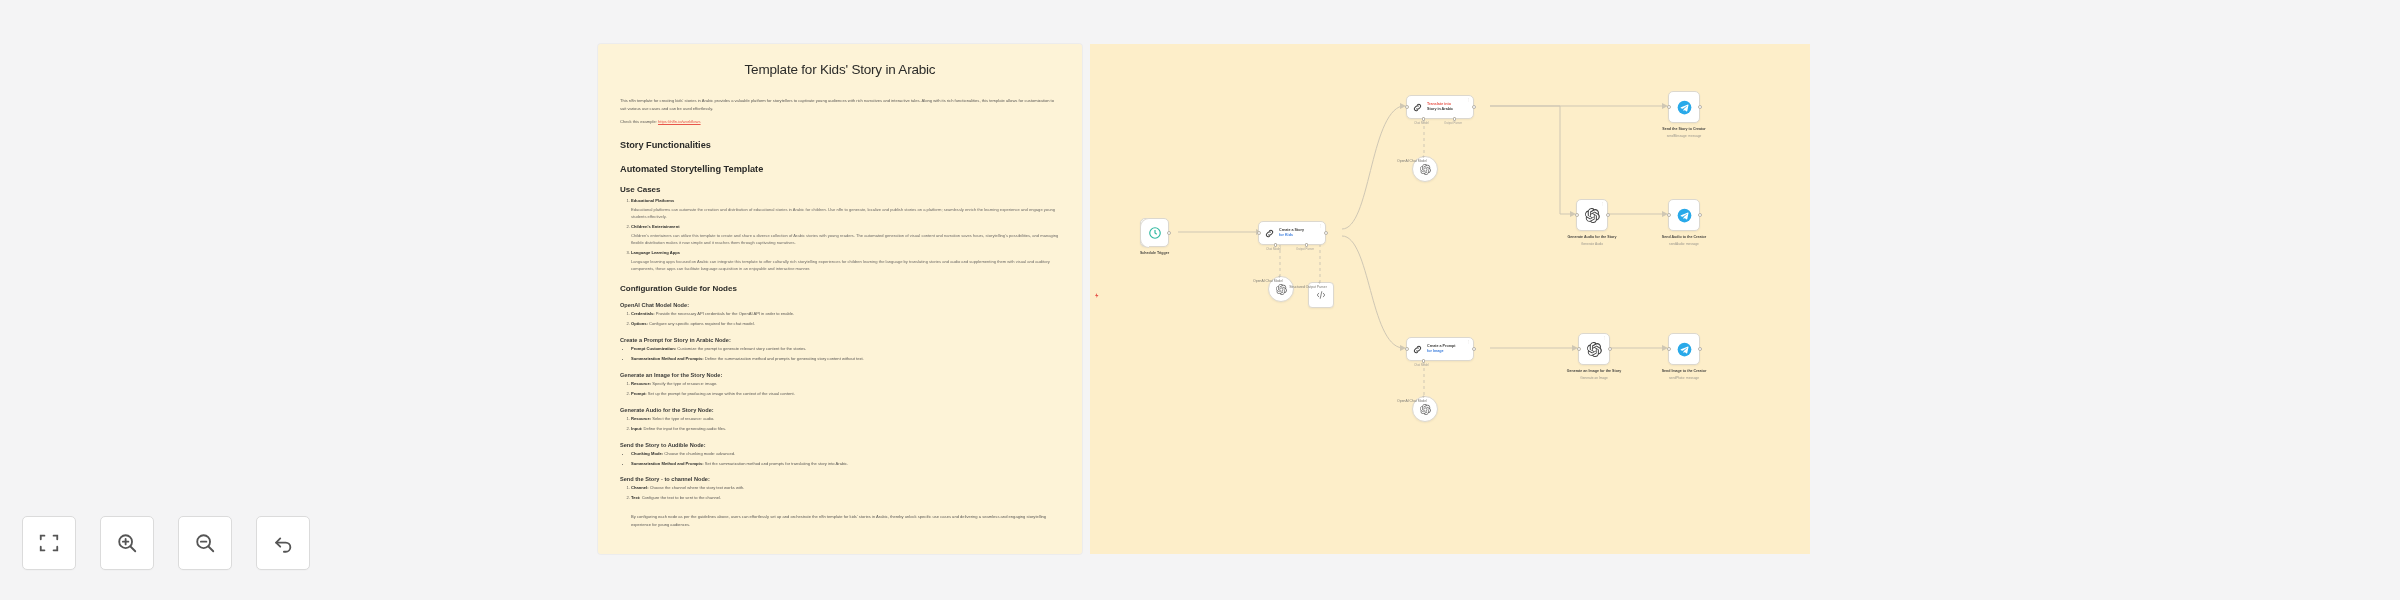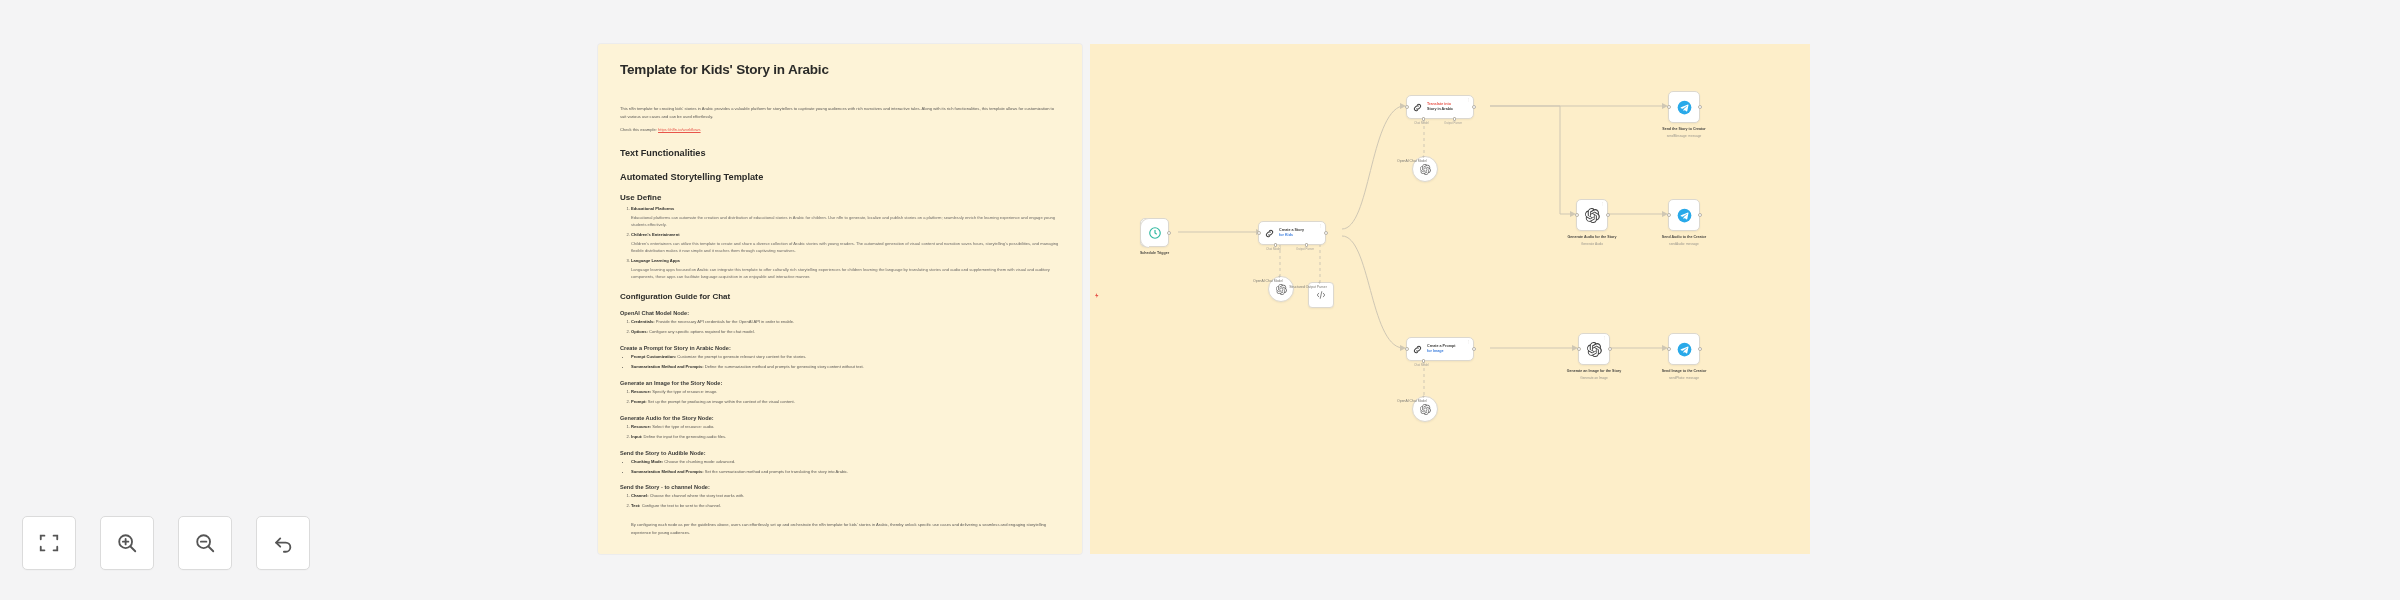--- a/index.html
+++ b/index.html
@@ -13,21 +13,21 @@
   .canvas{position:absolute;inset:0;background:#f4f4f5;}
 
   
   .sticky{
     position:absolute;left:598px;top:44px;width:484px;height:510px;
     background:#fdf3d7;border-radius:3px;
     box-shadow:0 0 0 1px rgba(0,0,0,.03);
     padding:18px 22px 10px 22px;box-sizing:border-box;
     overflow:hidden;color:#3a3a38;
   }
-  .sticky h1{font-size:13.5px;margin:0 0 28px 0;font-weight:bold;letter-spacing:-.2px;color:#2b2b29;}
+  .sticky h1{font-size:13.5px;margin:0 0 20px 0;font-weight:normal;letter-spacing:-.2px;color:#2b2b29;text-align:center;}
   .sticky h2{font-size:9.2px;margin:14px 0 6px 0;font-weight:bold;color:#2b2b29;}
   .sticky h3{font-size:8px;margin:11px 0 4px 0;font-weight:bold;color:#2b2b29;}
   .sticky h4{font-size:5.6px;margin:9px 0 3px 0;font-weight:bold;color:#3a3a38;}
   .sticky p{font-size:4.1px;line-height:1.85;margin:0 0 6px 0;color:#5a5854;}
   .sticky .lnk{color:#e8554a;text-decoration:underline;}
   .sticky ol,.sticky ul{margin:2px 0 6px 0;padding-left:11px;}
   .sticky li{font-size:4.1px;line-height:1.7;margin-bottom:3px;color:#5a5854;}
   .sticky li b{color:#2b2b29;}
   .sticky li .desc{display:block;color:#6b6965;margin-top:1px;line-height:1.85;}
   .sticky .closing{font-size:4.1px;line-height:1.9;color:#5a5854;margin-top:11px;padding-left:11px;}
@@ -107,39 +107,39 @@
 <div class="canvas">
 
   <div class="sticky">
     <h1>Template for Kids' Story in Arabic</h1>
     <p>This n8n template for creating kids' stories in Arabic provides a valuable platform for storytellers to captivate young audiences with rich narratives and interactive tales. Along with its rich functionalities, this template allows for customization to suit various use cases and can be used effortlessly.</p>
     <p>
       <span>Check this example:</span>
       <span class="lnk">https://n8n.io/workflows</span>
     </p>
 
-    <h2>Text Functionalities</h2>
+    <h2>Story Functionalities</h2>
     <h2>Automated Storytelling Template</h2>
-    <h3>Use Define</h3>
+    <h3>Use Cases</h3>
     <ol>
       <li>
         <b>Educational Platforms</b>
         <span class="desc">Educational platforms can automate the creation and distribution of educational stories in Arabic for children. Use n8n to generate, localize and publish stories on a platform; seamlessly enrich the learning experience and engage young students effectively.</span>
       </li>
       <li>
         <b>Children's Entertainment</b>
         <span class="desc">Children's entertainers can utilize this template to create and share a diverse collection of Arabic stories with young readers. The automated generation of visual content and narration saves hours, storytelling's possibilities, and managing flexible distribution makes it now simple and it reaches them through captivating narratives.</span>
       </li>
       <li>
         <b>Language Learning Apps</b>
         <span class="desc">Language learning apps focused on Arabic can integrate this template to offer culturally rich storytelling experiences for children learning the language by translating stories and audio and supplementing them with visual and auditory components, these apps can facilitate language acquisition in an enjoyable and interactive manner.</span>
       </li>
     </ol>
 
-    <h3>Configuration Guide for Chat</h3>
+    <h3>Configuration Guide for Nodes</h3>
 
     <h4>OpenAI Chat Model Node:</h4>
     <ol>
       <li><b>Credentials:</b> <span>Provide the necessary API credentials for the OpenAI API in order to enable.</span></li>
       <li><b>Options:</b> <span>Configure any specific options required for the chat model.</span></li>
     </ol>
 
     <h4>Create a Prompt for Story in Arabic Node:</h4>
     <ul>
       <li><b>Prompt Customization:</b> <span>Customize the prompt to generate relevant story content for the stories.</span></li>

